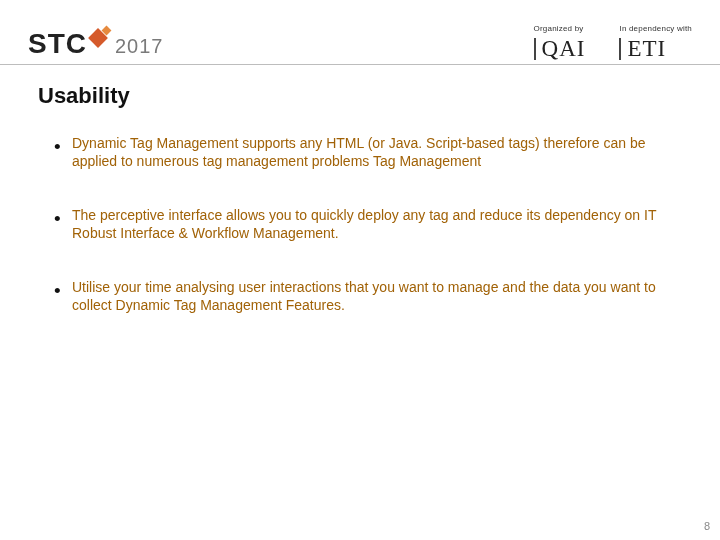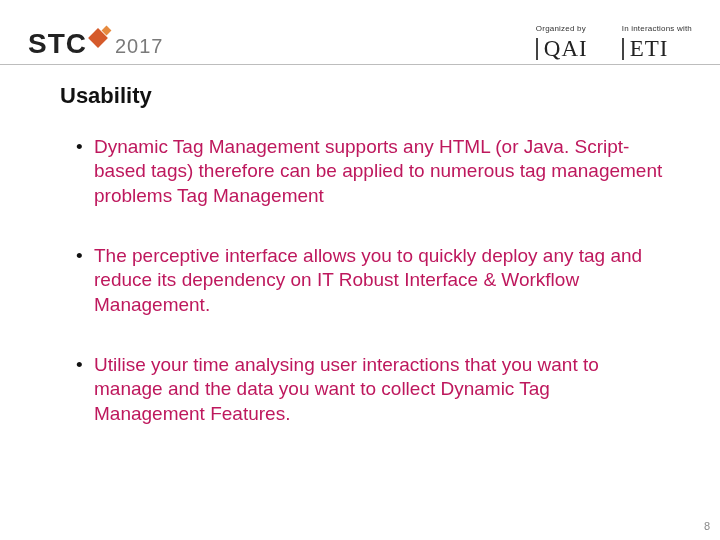--- a/index.html
+++ b/index.html
@@ -95,36 +95,36 @@
     font-family: "Times New Roman", serif;
     letter-spacing: 1px;
   }
   .divider {
     height: 1px;
     background: #bdbdbd;
     margin: 0 0 0 0;
     width: 100%;
   }
   .content {
-    padding: 18px 54px 0 76px;
+    padding: 18px 54px 0 54px;
   }
   .title {
     font-size: 22px;
     font-weight: 700;
     color: #111;
     margin-bottom: 26px;
     margin-left: -16px;
   }
   ul.bullets {
     list-style: none;
   }
   ul.bullets li {
-    font-size: 19px;
+    font-size: 14px;
     line-height: 1.28;
-    color: #be185d;
+    color: #a16207;
     margin-bottom: 36px;
     position: relative;
     padding-left: 18px;
   }
   ul.bullets li::before {
     content: "•";
     position: absolute;
     left: 0;
     top: 0;
     font-size: 19px;
@@ -152,21 +152,21 @@
   </div>
   <div class="right-labels">
     <div class="assoc-block">
       <span class="tiny-label">Organized by</span>
       <div class="brand-row">
         <span class="vbar"></span>
         <span class="brand-text">QAI</span>
       </div>
     </div>
     <div class="assoc-block">
-      <span class="tiny-label">In interactions with</span>
+      <span class="tiny-label">In dependency with</span>
       <div class="brand-row">
         <span class="vbar"></span>
         <span class="brand-text">ETI</span>
       </div>
     </div>
   </div>
 </div>
 
 <div class="divider"></div>
 

